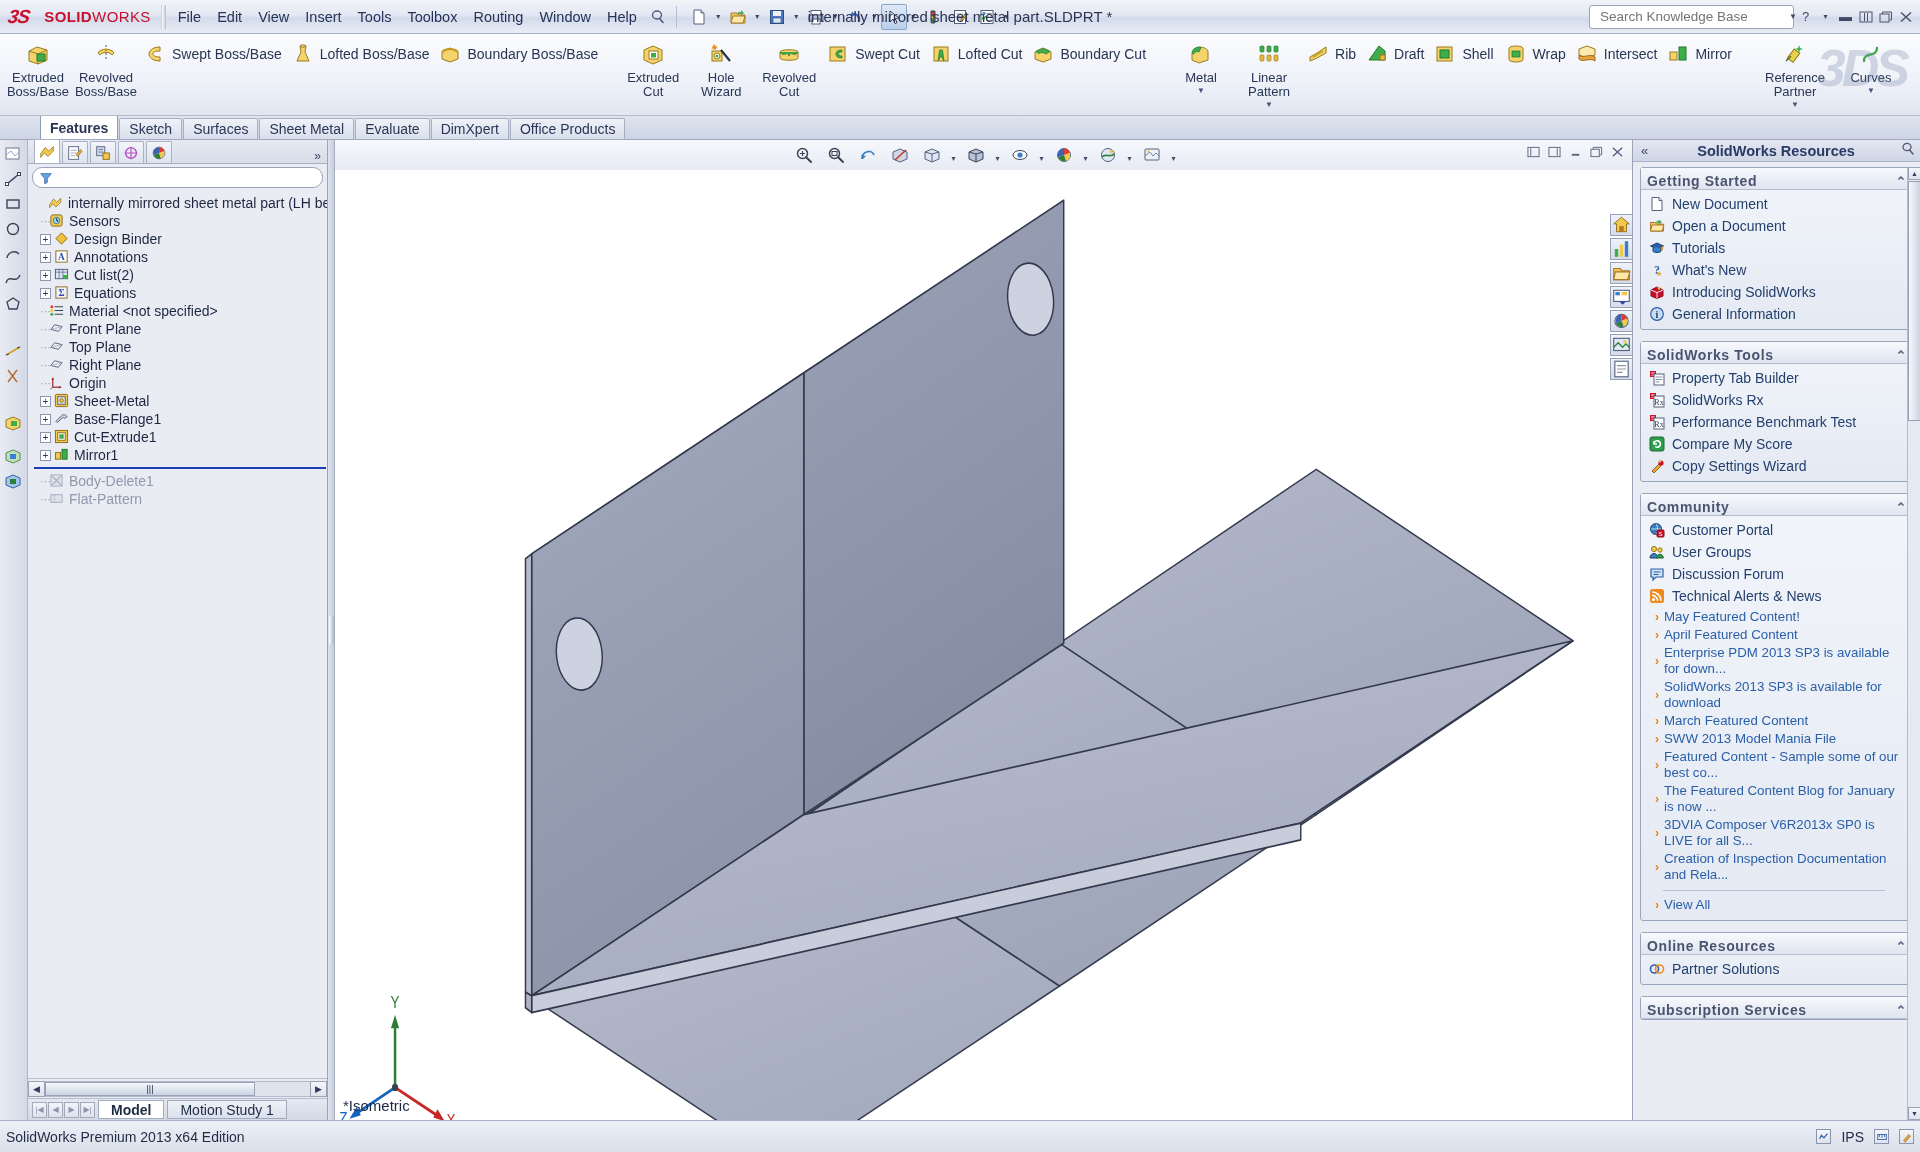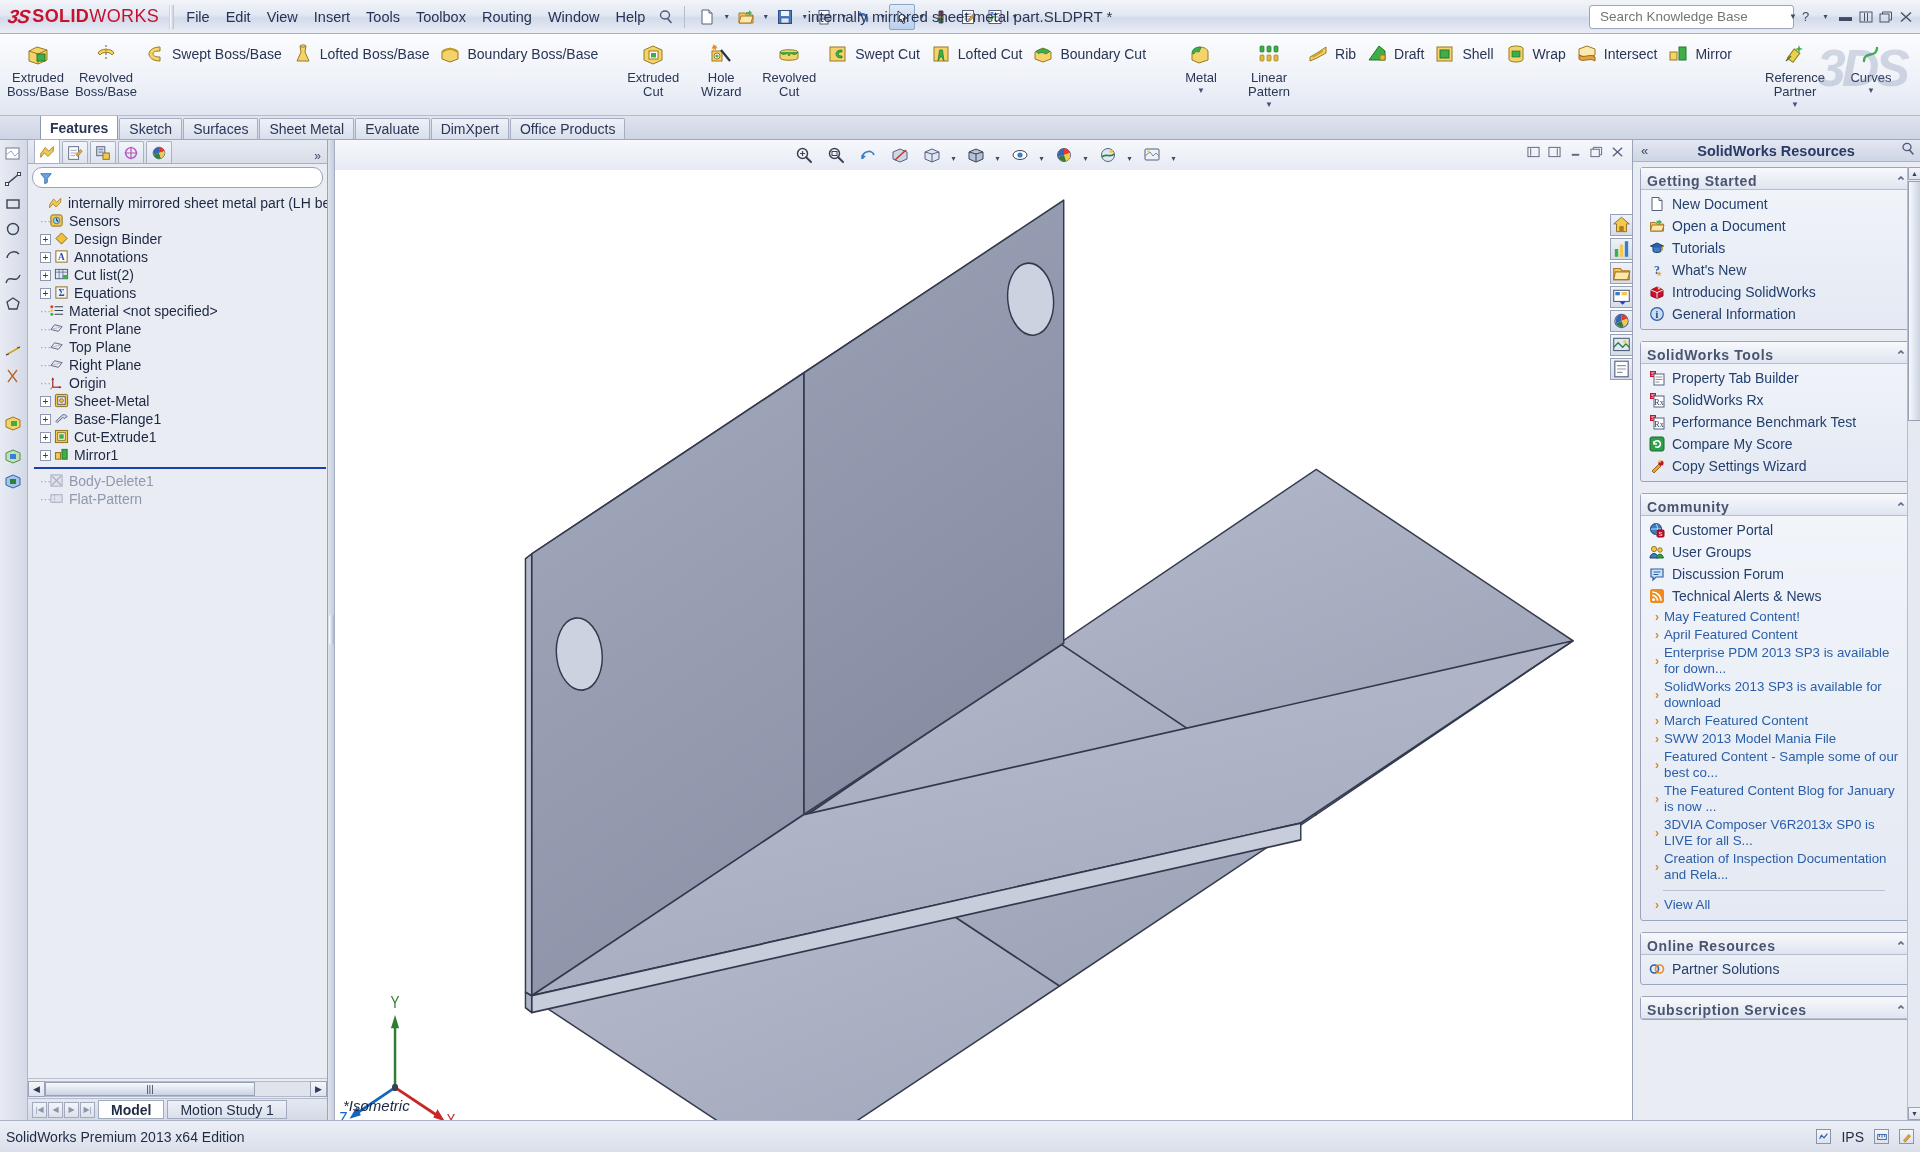--- a/index.html
+++ b/index.html
@@ -18,21 +18,21 @@
 
   
   .titlebar {
     height: 34px; min-height: 34px;
     background: linear-gradient(to bottom, #f2f4f9 0%, #e3e8f2 45%, #d3daea 55%, #e9edf5 100%);
     border-bottom: 1px solid #a9b2c6;
     display: flex; align-items: center; position: relative;
   }
   .sw-logo { display: flex; align-items: center; padding: 0 10px 0 8px; height: 100%; }
   .sw-logo .ds { color: #c8102e; font-weight: bold; font-size: 19px; font-style: italic; letter-spacing: -1px; }
-  .sw-logo .sw { color: #c8102e; font-weight: bold; font-size: 18px; letter-spacing: .4px; margin-left:3px;}
+  .sw-logo .sw { color: #c8102e; font-weight: bold; font-size: 15px; letter-spacing: .4px; margin-left:15px;}
   .sw-logo .sw .light { color: #c8102e; font-weight: normal; }
   .vsep { width: 1px; height: 22px; background: #b6bdd0; margin: 0 5px; }
   .grip { width: 5px; height: 24px; background: linear-gradient(to right,#fff,#b7bfd2); border-left:1px solid #cdd3e0; margin-right:4px;}
   .menubar { display: flex; align-items: center; height: 100%; }
   .menubar .mi {
     padding: 4px 8px; font-size: 14.5px; color: #243356; cursor: default; border-radius: 2px;
   }
   .tb-icons { display: flex; align-items: center; margin-left: 4px; gap: 1px; }
   .tbtn { width: 26px; height: 26px; display:flex; align-items:center; justify-content:center; border-radius:2px; }
   .tbtn.sel { background: linear-gradient(to bottom,#dfe9f7,#b9cfeb); border:1px solid #8aa6c8; }
@@ -134,21 +134,21 @@
   .viewtoolbar {
     height:30px; display:flex; align-items:center; justify-content:center; gap:2px;
     background: linear-gradient(to bottom,#f6f8fc,#e6eaf3); position:relative;
   }
   .vtb { width:30px;height:26px;display:flex;align-items:center;justify-content:center;border-radius:3px;}
   .vtb-arrow { width:10px;height:26px;display:flex;align-items:flex-end;justify-content:center;font-size:8px;color:#40496a;padding-bottom:5px;}
   .winctrls { position:absolute; right:6px; top:4px; display:flex; gap:4px; align-items:center; }
   .wc { width:17px;height:16px; display:flex;align-items:center;justify-content:center; color:#555f79; font-size:12px;}
   .canvas { flex:1; position:relative; background:#fff; overflow:hidden; }
   .canvas svg { display:block; width:100%; height:100%; }
-  .viewlabel { position:absolute; left:8px; bottom:6px; font-size:15px; color:#1d2742;font-style:italic; }
+  .viewlabel { position:absolute; left:8px; bottom:6px; font-size:15px; color:#1d2742; }
   .rightdock { position:absolute; right:0; top:44px; display:flex;flex-direction:column; gap:2px; }
   .rd { width:22px;height:22px; background:linear-gradient(to bottom,#eef2f9,#d5dcea);
         border:1px solid #97a0b5; border-right:none; display:flex;align-items:center;justify-content:center;}
 
   
   .hscroll { height:20px; background:#e9ecf3; display:flex; align-items:center; border-top:1px solid #b9c0d0; }
   .hsbtn { width:17px;height:16px;display:flex;align-items:center;justify-content:center;
            background:linear-gradient(to bottom,#f4f6fa,#dde2ed); border:1px solid #9aa3b8; font-size:9px;color:#2d3a5c;}
   .hstrack { flex:1; height:16px; background:#dfe3ec; border-top:1px solid #b3bacb; border-bottom:1px solid #b3bacb; position:relative;}
   .hsthumb { position:absolute; left:0; top:0; height:14px; width:210px;

